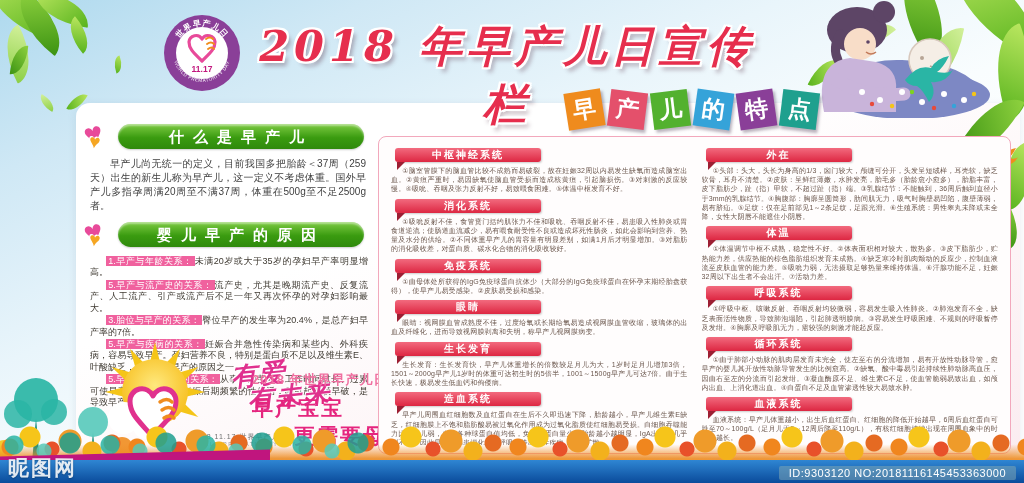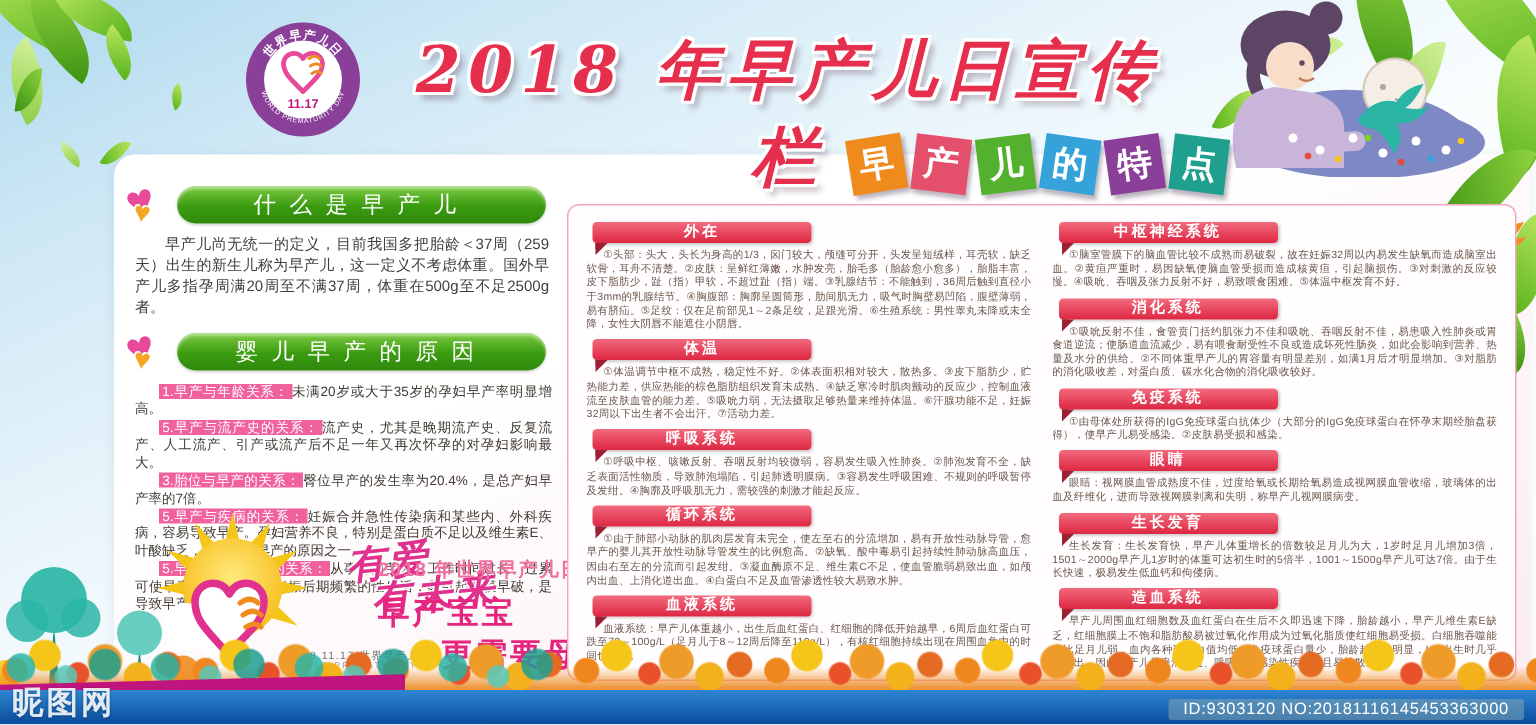--- a/index.html
+++ b/index.html
@@ -8,34 +8,34 @@
     background:linear-gradient(155deg,#aed9ee 0%,#cfe8f5 18%,#e9f5fb 38%,#f9fdfe 55%,#ffffff 70%);}
   
   .board{position:absolute;left:76px;top:103px;width:944px;height:354px;border-radius:14px;
     background:linear-gradient(160deg,#ffffff 35%,#fdf4f6 70%,#fbecf0 100%);
     box-shadow:0 2px 8px rgba(120,150,170,.18);}
   
   .leaf{position:absolute;background:linear-gradient(135deg,#b9e65f,#58b31d);border-radius:2% 100% 2% 100%;}
   .leaf.dark{background:linear-gradient(135deg,#8fd23f,#3c9312);}
   .leaf.pale{background:linear-gradient(135deg,#d2f09a,#8ccf45);}
   
-  .page-title{position:absolute;left:260px;top:18px;width:530px;text-align:center;
+  .page-title{position:absolute;left:242px;top:18px;width:530px;text-align:center;
     font-size:43px;font-weight:bold;font-style:italic;letter-spacing:5px;color:#e62e4d;
     font-family:"DejaVu Serif","Liberation Serif",serif;
     text-shadow:2px 0 0 #fff,-2px 0 0 #fff,0 2px 0 #fff,0 -2px 0 #fff,2px 2px 0 #fff,-2px 2px 0 #fff,2px -2px 0 #fff,-2px -2px 0 #fff,4px 5px 4px rgba(80,40,60,.35);}
   .logo-svg{position:absolute;left:162px;top:13px;}
   .mother-svg{position:absolute;left:762px;top:0;}
   .bird{position:absolute;}
   
   .lsec-header{position:absolute;width:276px;height:28px;}
   .hearts{position:absolute;left:-4px;top:-8px;z-index:3;}
   .hearts .h1{color:#e84a9a;font-size:32px;display:inline-block;transform:rotate(-14deg);text-shadow:1px 1px 0 #fff,-1px -1px 0 #fff;}
   .hearts .h2{color:#f5a623;font-size:19px;display:inline-block;margin-left:-14px;position:relative;top:3px;transform:rotate(8deg);text-shadow:1px 1px 0 #fff,-1px -1px 0 #fff;}
   .gbar{margin-left:30px;height:25px;border-radius:13px;background:linear-gradient(180deg,#7ecb43,#3a9b10 55%,#2f8a0c);
-    color:#fff;font-weight:normal;font-size:15px;letter-spacing:9px;text-align:center;line-height:25px;
+    color:#fff;font-weight:bold;font-size:15px;letter-spacing:9px;text-align:center;line-height:25px;
     box-shadow:inset 0 2px 2px rgba(255,255,255,.45),0 1px 2px rgba(0,0,0,.2);}
   .lbody{position:absolute;width:276px;font-size:10px;line-height:1.4;color:#3f3f3f;text-align:justify;}
   .lbody p{margin:0;text-indent:2em;}
   .reasons{position:absolute;width:278px;font-size:9px;line-height:1.27;color:#3f3a32;text-align:justify;}
   .reasons p{margin:0 0 1px;text-indent:1.8em;}
   .rlabel{background:#f0619e;color:#fff;font-weight:normal;padding:0 2px;}
   
   .sun-block{position:absolute;left:80px;top:340px;width:300px;height:110px;}
   .slogan{position:absolute;left:152px;top:20px;color:#e0318e;font-weight:bold;font-style:italic;
     font-size:26px;line-height:.95;transform:rotate(-6deg);letter-spacing:2px;
@@ -243,66 +243,66 @@
     <div class="tile t1">产</div>
     <div class="tile t2">儿</div>
     <div class="tile t3">的</div>
     <div class="tile t4">特</div>
     <div class="tile t5">点</div>
   </div>
 
   <div class="rp-box">
     <div class="rp-col">
       <div>
+        <div class="ribbon">中枢神经系统</div>
+        <p class="sec-body">①脑室管膜下的脑血管比较不成熟而易破裂，故在妊娠32周以内易发生缺氧而造成脑室出血。②黄疸严重时，易因缺氧使脑血管受损而造成核黄疸，引起脑损伤。③对刺激的反应较慢。④吸吮、吞咽及张力反射不好，易致喂食困难。⑤体温中枢发育不好。</p>
+      </div>
+      <div>
+        <div class="ribbon">消化系统</div>
+        <p class="sec-body">①吸吮反射不佳，食管贲门括约肌张力不佳和吸吮、吞咽反射不佳，易患吸入性肺炎或胃食道逆流；使肠道血流减少，易有喂食耐受性不良或造成坏死性肠炎，如此会影响到营养、热量及水分的供给。②不同体重早产儿的胃容量有明显差别，如满1月后才明显增加。③对脂肪的消化吸收差，对蛋白质、碳水化合物的消化吸收较好。</p>
+      </div>
+      <div>
+        <div class="ribbon">免疫系统</div>
+        <p class="sec-body">①由母体处所获得的IgG免疫球蛋白抗体少（大部分的IgG免疫球蛋白在怀孕末期经胎盘获得），使早产儿易受感染。②皮肤易受损和感染。</p>
+      </div>
+      <div>
+        <div class="ribbon">眼睛</div>
+        <p class="sec-body">眼睛：视网膜血管成熟度不佳，过度给氧或长期给氧易造成视网膜血管收缩，玻璃体的出血及纤维化，进而导致视网膜剥离和失明，称早产儿视网膜病变。</p>
+      </div>
+      <div>
+        <div class="ribbon">生长发育</div>
+        <p class="sec-body">生长发育：生长发育快，早产儿体重增长的倍数较足月儿为大，1岁时足月儿增加3倍，1501～2000g早产儿1岁时的体重可达初生时的5倍半，1001～1500g早产儿可达7倍。由于生长快速，极易发生低血钙和佝偻病。</p>
+      </div>
+      <div>
+        <div class="ribbon">造血系统</div>
+        <p class="sec-body">早产儿周围血红细胞数及血红蛋白在生后不久即迅速下降，胎龄越小，早产儿维生素E缺乏，红细胞膜上不饱和脂肪酸易被过氧化作用成为过氧化脂质使红细胞易受损。白细胞吞噬能力比足月儿弱，血内各种球蛋白值均低，免疫球蛋白量少，胎龄越小越明显，IgA出生时几乎测不出。因此早产儿易患消化道、呼吸道等感染性疾病，且易扩散。</p>
+      </div>
+    </div>
+    <div class="rp-col">
+      <div>
         <div class="ribbon">外在</div>
         <p class="sec-body">①头部：头大，头长为身高的1/3，囟门较大，颅缝可分开，头发呈短绒样，耳壳软，缺乏软骨，耳舟不清楚。②皮肤：呈鲜红薄嫩，水肿发亮，胎毛多（胎龄愈小愈多），胎脂丰富，皮下脂肪少，趾（指）甲软，不超过趾（指）端。③乳腺结节：不能触到，36周后触到直径小于3mm的乳腺结节。④胸腹部：胸廓呈圆筒形，肋间肌无力，吸气时胸壁易凹陷，腹壁薄弱，易有脐疝。⑤足纹：仅在足前部见1～2条足纹，足跟光滑。⑥生殖系统：男性睾丸未降或未全降，女性大阴唇不能遮住小阴唇。</p>
       </div>
       <div>
         <div class="ribbon">体温</div>
         <p class="sec-body">①体温调节中枢不成熟，稳定性不好。②体表面积相对较大，散热多。③皮下脂肪少，贮热能力差，供应热能的棕色脂肪组织发育未成熟。④缺乏寒冷时肌肉颤动的反应少，控制血液流至皮肤血管的能力差。⑤吸吮力弱，无法摄取足够热量来维持体温。⑥汗腺功能不足，妊娠32周以下出生者不会出汗。⑦活动力差。</p>
       </div>
       <div>
         <div class="ribbon">呼吸系统</div>
         <p class="sec-body">①呼吸中枢、咳嗽反射、吞咽反射均较微弱，容易发生吸入性肺炎。②肺泡发育不全，缺乏表面活性物质，导致肺泡塌陷，引起肺透明膜病。③容易发生呼吸困难、不规则的呼吸暂停及发绀。④胸廓及呼吸肌无力，需较强的刺激才能起反应。</p>
       </div>
       <div>
         <div class="ribbon">循环系统</div>
         <p class="sec-body">①由于肺部小动脉的肌肉层发育未完全，使左至右的分流增加，易有开放性动脉导管，愈早产的婴儿其开放性动脉导管发生的比例愈高。②缺氧、酸中毒易引起持续性肺动脉高血压，因由右至左的分流而引起发绀。③凝血酶原不足、维生素C不足，使血管脆弱易致出血，如颅内出血、上消化道出血。④白蛋白不足及血管渗透性较大易致水肿。</p>
       </div>
       <div>
         <div class="ribbon">血液系统</div>
         <p class="sec-body">血液系统：早产儿体重越小，出生后血红蛋白、红细胞的降低开始越早，6周后血红蛋白可跌至70～100g/L（足月儿于8～12周后降至110g/L），有核红细胞持续出现在周围血象中的时间也越长。</p>
       </div>
 
-    </div>
-    <div class="rp-col">
-      <div>
-        <div class="ribbon">中枢神经系统</div>
-        <p class="sec-body">①脑室管膜下的脑血管比较不成熟而易破裂，故在妊娠32周以内易发生缺氧而造成脑室出血。②黄疸严重时，易因缺氧使脑血管受损而造成核黄疸，引起脑损伤。③对刺激的反应较慢。④吸吮、吞咽及张力反射不好，易致喂食困难。⑤体温中枢发育不好。</p>
-      </div>
-      <div>
-        <div class="ribbon">消化系统</div>
-        <p class="sec-body">①吸吮反射不佳，食管贲门括约肌张力不佳和吸吮、吞咽反射不佳，易患吸入性肺炎或胃食道逆流；使肠道血流减少，易有喂食耐受性不良或造成坏死性肠炎，如此会影响到营养、热量及水分的供给。②不同体重早产儿的胃容量有明显差别，如满1月后才明显增加。③对脂肪的消化吸收差，对蛋白质、碳水化合物的消化吸收较好。</p>
-      </div>
-      <div>
-        <div class="ribbon">免疫系统</div>
-        <p class="sec-body">①由母体处所获得的IgG免疫球蛋白抗体少（大部分的IgG免疫球蛋白在怀孕末期经胎盘获得），使早产儿易受感染。②皮肤易受损和感染。</p>
-      </div>
-      <div>
-        <div class="ribbon">眼睛</div>
-        <p class="sec-body">眼睛：视网膜血管成熟度不佳，过度给氧或长期给氧易造成视网膜血管收缩，玻璃体的出血及纤维化，进而导致视网膜剥离和失明，称早产儿视网膜病变。</p>
-      </div>
-      <div>
-        <div class="ribbon">生长发育</div>
-        <p class="sec-body">生长发育：生长发育快，早产儿体重增长的倍数较足月儿为大，1岁时足月儿增加3倍，1501～2000g早产儿1岁时的体重可达初生时的5倍半，1001～1500g早产儿可达7倍。由于生长快速，极易发生低血钙和佝偻病。</p>
-      </div>
-      <div>
-        <div class="ribbon">造血系统</div>
-        <p class="sec-body">早产儿周围血红细胞数及血红蛋白在生后不久即迅速下降，胎龄越小，早产儿维生素E缺乏，红细胞膜上不饱和脂肪酸易被过氧化作用成为过氧化脂质使红细胞易受损。白细胞吞噬能力比足月儿弱，血内各种球蛋白值均低，免疫球蛋白量少，胎龄越小越明显，IgA出生时几乎测不出。因此早产儿易患消化道、呼吸道等感染性疾病，且易扩散。</p>
-      </div>
     </div>
   </div>
 
   <svg class="trees-svg" width="150" height="96" viewBox="0 0 150 96">
     <path d="M38 96 L42 52 L46 96 Z" fill="#188f80"></path>
     <circle cx="42" cy="34" r="22" fill="#2ab5a5" opacity=".92"></circle>
     <circle cx="24" cy="48" r="14" fill="#2ab5a5" opacity=".85"></circle>
     <circle cx="60" cy="46" r="13" fill="#2ab5a5" opacity=".85"></circle>
     <path d="M96 96 L99 66 L102 96 Z" fill="#188f80"></path>
     <circle cx="99" cy="56" r="15" fill="#57c9ba" opacity=".9"></circle>

